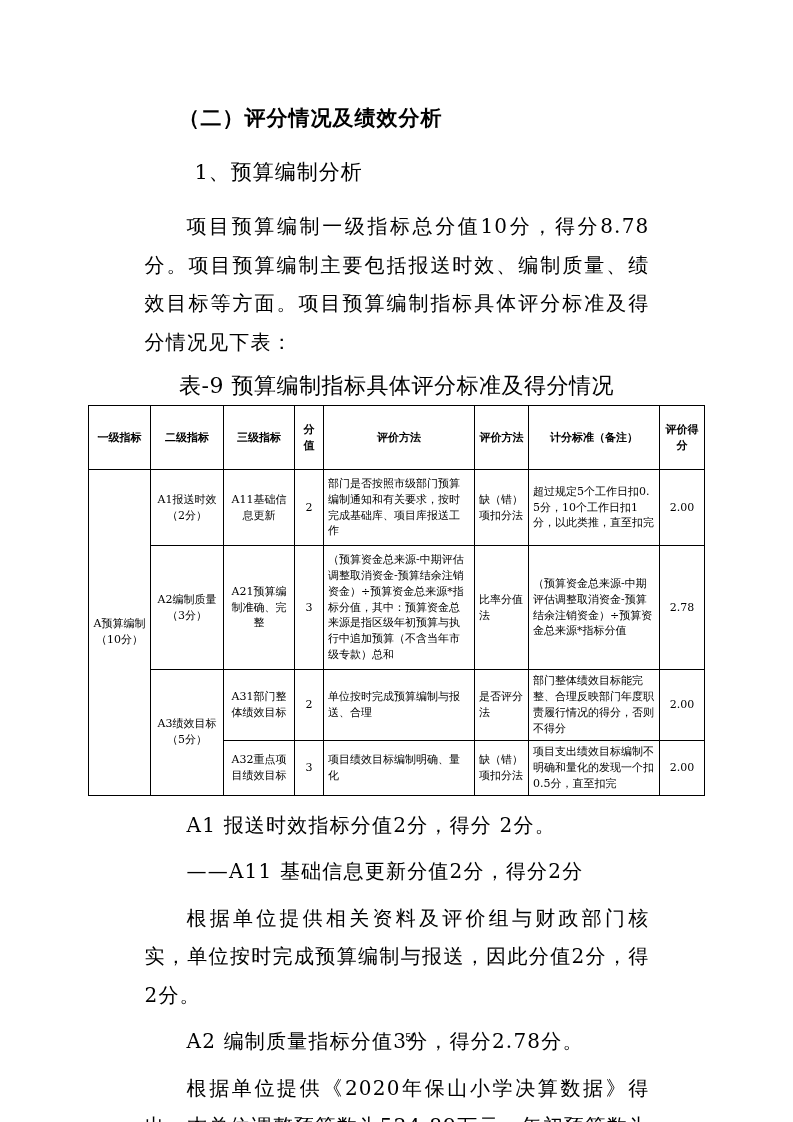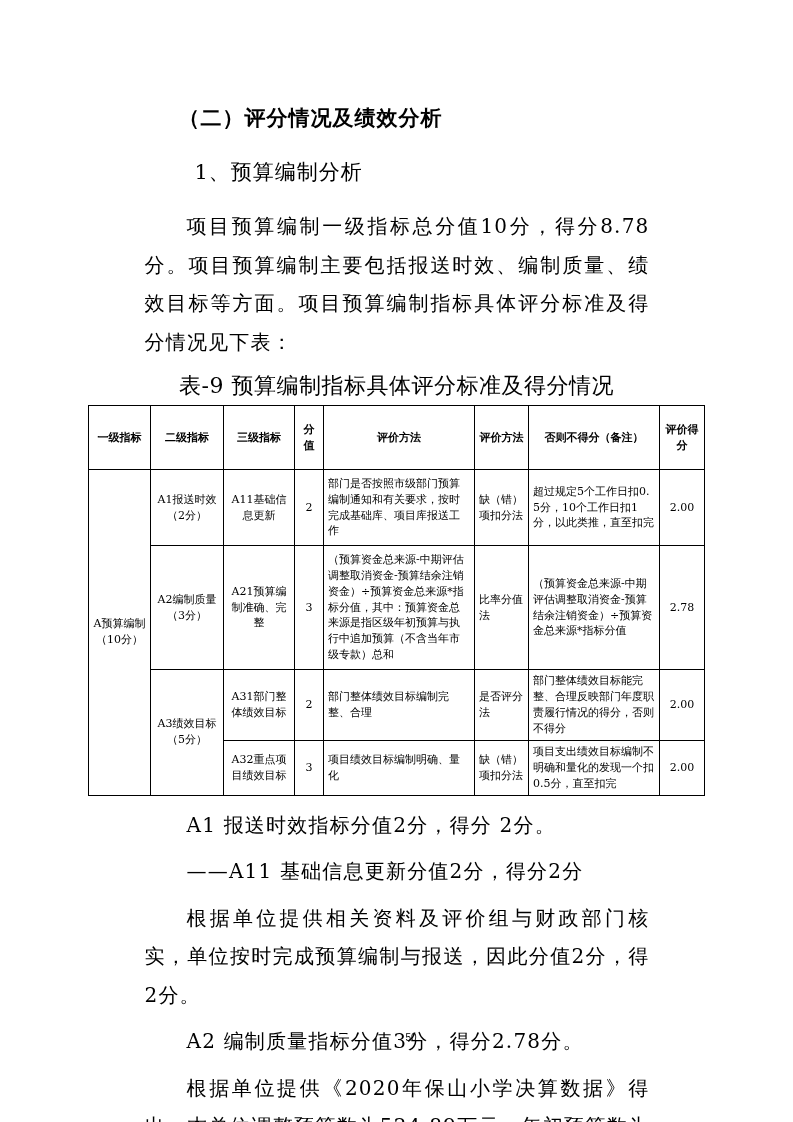--- a/index.html
+++ b/index.html
@@ -113,21 +113,21 @@
       <col style="width:45px">
     </colgroup>
     <thead>
       <tr style="height:64px">
         <th>一级指标</th>
         <th>二级指标</th>
         <th>三级指标</th>
         <th>分值</th>
         <th>评价方法</th>
         <th>评价方法</th>
-        <th>否则不得分（备注）</th>
+        <th>计分标准（备注）</th>
         <th>评价得分</th>
       </tr>
     </thead>
     <tbody>
       <tr style="height:76px">
         <td class="c" rowspan="4">A预算编制（10分）</td>
         <td class="c">A1报送时效（2分）</td>
         <td class="c">A11基础信息更新</td>
         <td class="c">2</td>
         <td class="l">部门是否按照市级部门预算编制通知和有关要求，按时完成基础库、项目库报送工作</td>
@@ -141,21 +141,21 @@
         <td class="c">3</td>
         <td class="l">（预算资金总来源-中期评估调整取消资金-预算结余注销资金）÷预算资金总来源*指标分值，其中：预算资金总来源是指区级年初预算与执行中追加预算（不含当年市级专款）总和</td>
         <td class="l">比率分值法</td>
         <td class="l">（预算资金总来源-中期评估调整取消资金-预算结余注销资金）÷预算资金总来源*指标分值</td>
         <td class="c">2.78</td>
       </tr>
       <tr style="height:50px">
         <td class="c" rowspan="2">A3绩效目标（5分）</td>
         <td class="c">A31部门整体绩效目标</td>
         <td class="c">2</td>
-        <td class="l">部门整体绩效目标编制完整、合理</td>
+        <td class="l">单位按时完成预算编制与报送、合理</td>
         <td class="l">是否评分法</td>
         <td class="l">部门整体绩效目标能完整、合理反映部门年度职责履行情况的得分，否则不得分</td>
         <td class="c">2.00</td>
       </tr>
       <tr style="height:52px">
         <td class="c">A32重点项目绩效目标</td>
         <td class="c">3</td>
         <td class="l">项目绩效目标编制明确、量化</td>
         <td class="l">缺（错）项扣分法</td>
         <td class="l">项目支出绩效目标编制不明确和量化的发现一个扣0.5分，直至扣完</td>

